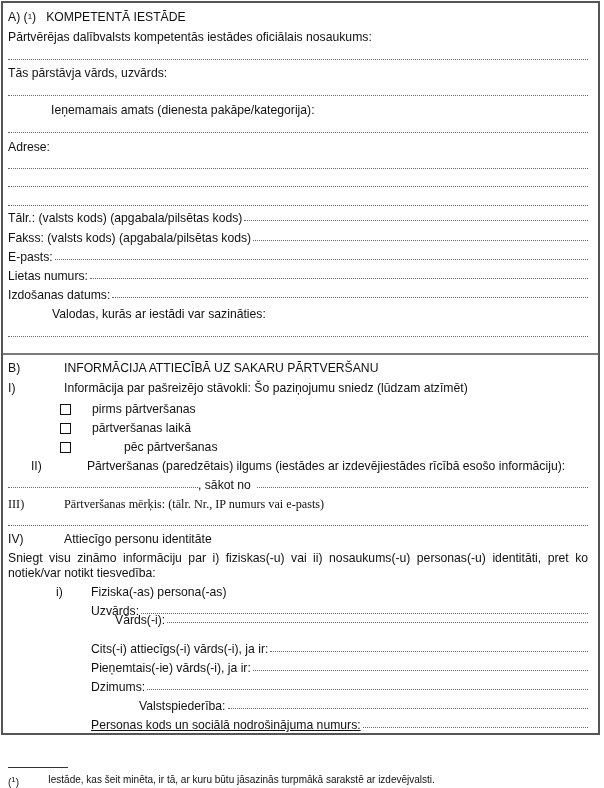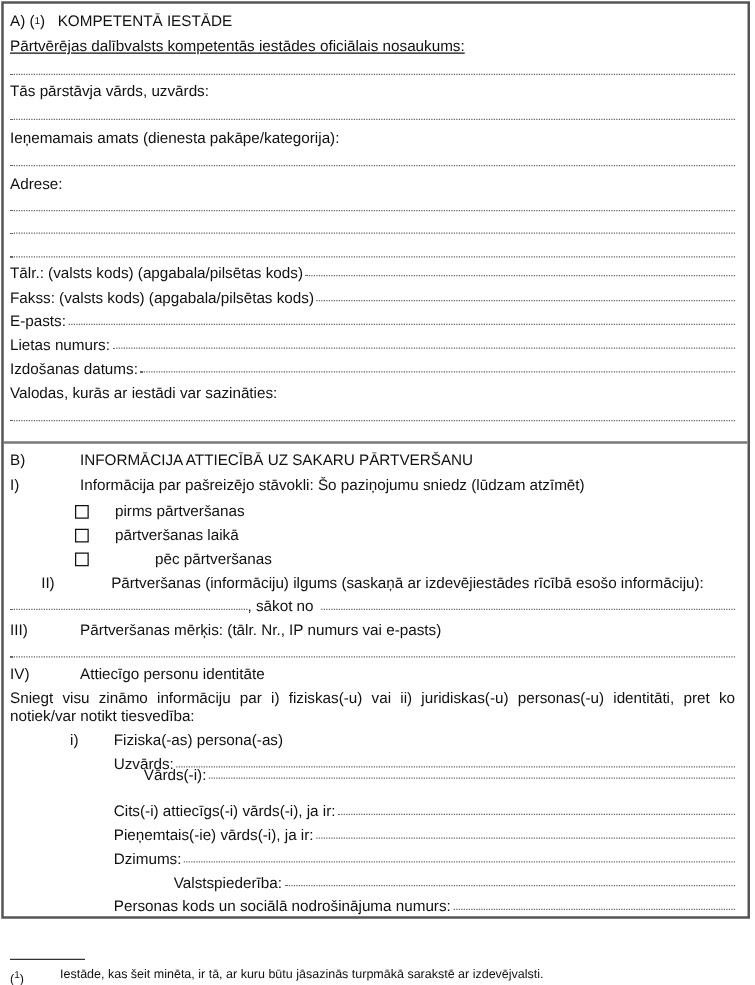--- a/index.html
+++ b/index.html
@@ -22,25 +22,25 @@
 <div class="box">
   <div class="divider"></div>
 </div>
 
 <div class="line" style="top:9px;">
   <span>A) (</span>
     <span class="sup">1</span>
     <span>)</span>
   <span style="margin-left:10px">KOMPETENTĀ IESTĀDE</span>
 </div>
-<div class="line" style="top:29px;text-decoration:underline;">Pārtvērējas dalībvalsts kompetentās iestādes oficiālais nosaukums:</div>
+<div class="line" style="top:29px;">Pārtvērējas dalībvalsts kompetentās iestādes oficiālais nosaukums:</div>
 <div class="dotline" style="top:59px;"></div>
 <div class="line" style="top:65px;">Tās pārstāvja vārds, uzvārds:</div>
 <div class="dotline" style="top:95px;"></div>
-<div class="line" style="top:102px;">Ieņemamais amats (dienesta pakāpe/kategorija):</div>
+<div class="line" style="top:102px;margin-left:43px;">Ieņemamais amats (dienesta pakāpe/kategorija):</div>
 <div class="dotline" style="top:132px;"></div>
 <div class="line" style="top:139px;">Adrese:</div>
 <div class="dotline" style="top:168px;"></div>
 <div class="dotline" style="top:186px;"></div>
 <div class="dotline" style="top:205px;"></div>
 <div class="line" style="top:210px;">
     <span class="lbl">Tālr.: (valsts kods) (apgabala/pilsētas kods)</span>
     <span class="dots"></span>
   </div>
 <div class="line" style="top:230px;">
@@ -52,57 +52,57 @@
     <span class="dots"></span>
   </div>
 <div class="line" style="top:268px;">
     <span class="lbl">Lietas numurs:</span>
     <span class="dots"></span>
   </div>
 <div class="line" style="top:287px;">
     <span class="lbl">Izdošanas datums:</span>
     <span class="dots"></span>
   </div>
-<div class="line" style="top:306px;">Valodas, kurās ar iestādi var sazināties:</div>
+<div class="line" style="top:306px;margin-left:44px;">Valodas, kurās ar iestādi var sazināties:</div>
 <div class="dotline" style="top:336px;"></div>
 
 <div class="line" style="top:360px;">
   <span style="width:56px;display:inline-block">B)</span>
     <span>INFORMĀCIJA ATTIECĪBĀ UZ SAKARU PĀRTVERŠANU</span>
 </div>
 <div class="line" style="top:380px;">
   <span style="width:56px;display:inline-block">I)</span>
     <span>Informācija par pašreizējo stāvokli: Šo paziņojumu sniedz (lūdzam atzīmēt)</span>
 </div>
 <span class="cb" style="top:404px;"></span>
 <div class="line" style="left:92px;top:401px;">pirms pārtveršanas</div>
 <span class="cb" style="top:423px;"></span>
 <div class="line" style="left:92px;top:420px;text-align:right;">pārtveršanas laikā</div>
 <span class="cb" style="top:442px;"></span>
 <div class="line" style="left:92px;top:439px;padding-left:32px;">pēc pārtveršanas</div>
 
 <div class="line" style="top:458px;justify-content:center;">
   <span style="width:56px;display:inline-block">II)</span>
-    <span>Pārtveršanas (informāciju) ilgums (saskaņā ar izdevējiestādes rīcībā esošo informāciju):</span>
+    <span>Pārtveršanas (paredzētais) ilgums (iestādes ar izdevējiestādes rīcībā esošo informāciju):</span>
 </div>
 <div class="line" style="top:477px;">
   <span class="dots" style="flex:0 0 190px;margin-left:0"></span>
   <span class="lbl">, sākot no</span>
   <span class="dots" style="margin-left:6px"></span>
 </div>
-<div class="line" style="top:496px;">
+<div class="line" style="top:496px;font-family:Liberation Serif, serif;">
   <span style="width:56px;display:inline-block">III)</span>
     <span>Pārtveršanas mērķis: (tālr. Nr., IP numurs vai e-pasts)</span>
 </div>
 <div class="dotline" style="top:525px;"></div>
 <div class="line" style="top:531px;">
   <span style="width:56px;display:inline-block">IV)</span>
     <span>Attiecīgo personu identitāte</span>
 </div>
-<div style="position:absolute;left:8px;right:16px;top:551px;line-height:15px;text-align:justify;white-space:normal;">Sniegt visu zināmo informāciju par i) fiziskas(-u) vai ii) juridiskas(-u) personas(-u) identitāti, pret ko notiek/var notikt tiesvedība:</div>
+<div style="position:absolute;left:8px;right:16px;top:551px;line-height:15px;text-align:justify;white-space:normal;">Sniegt visu zināmo informāciju par i) fiziskas(-u) vai ii) nosaukums(-u) personas(-u) identitāti, pret ko notiek/var notikt tiesvedība:</div>
 
 <div class="line" style="top:584px;">
   <span style="width:35px;display:inline-block;margin-left:48px">i)</span>
     <span>Fiziska(-as) persona(-as)</span>
 </div>
 <div class="line" style="left:91px;top:603px;">
     <span class="lbl">Uzvārds:</span>
     <span class="dots"></span>
   </div>
 <div class="line" style="left:91px;top:612px;margin-left:24px;">
@@ -118,21 +118,21 @@
     <span class="dots"></span>
   </div>
 <div class="line" style="left:91px;top:679px;">
     <span class="lbl">Dzimums:</span>
     <span class="dots"></span>
   </div>
 <div class="line" style="left:91px;top:698px;margin-left:48px;">
     <span class="lbl">Valstspiederība:</span>
     <span class="dots"></span>
   </div>
-<div class="line" style="left:91px;top:717px;">
+<div class="line" style="left:91px;top:717px;text-decoration:underline;">
     <span class="lbl">Personas kods un sociālā nodrošinājuma numurs:</span>
     <span class="dots"></span>
   </div>
 
 <div class="footline"></div>
 <div class="line" style="top:772px;font-size:10px;">
   <span style="width:40px;display:inline-block"><span>(</span><span class="sup">1</span><span>)</span></span>
   <span>Iestāde, kas šeit minēta, ir tā, ar kuru būtu jāsazinās turpmākā sarakstē ar izdevējvalsti.</span>
 </div>
 

